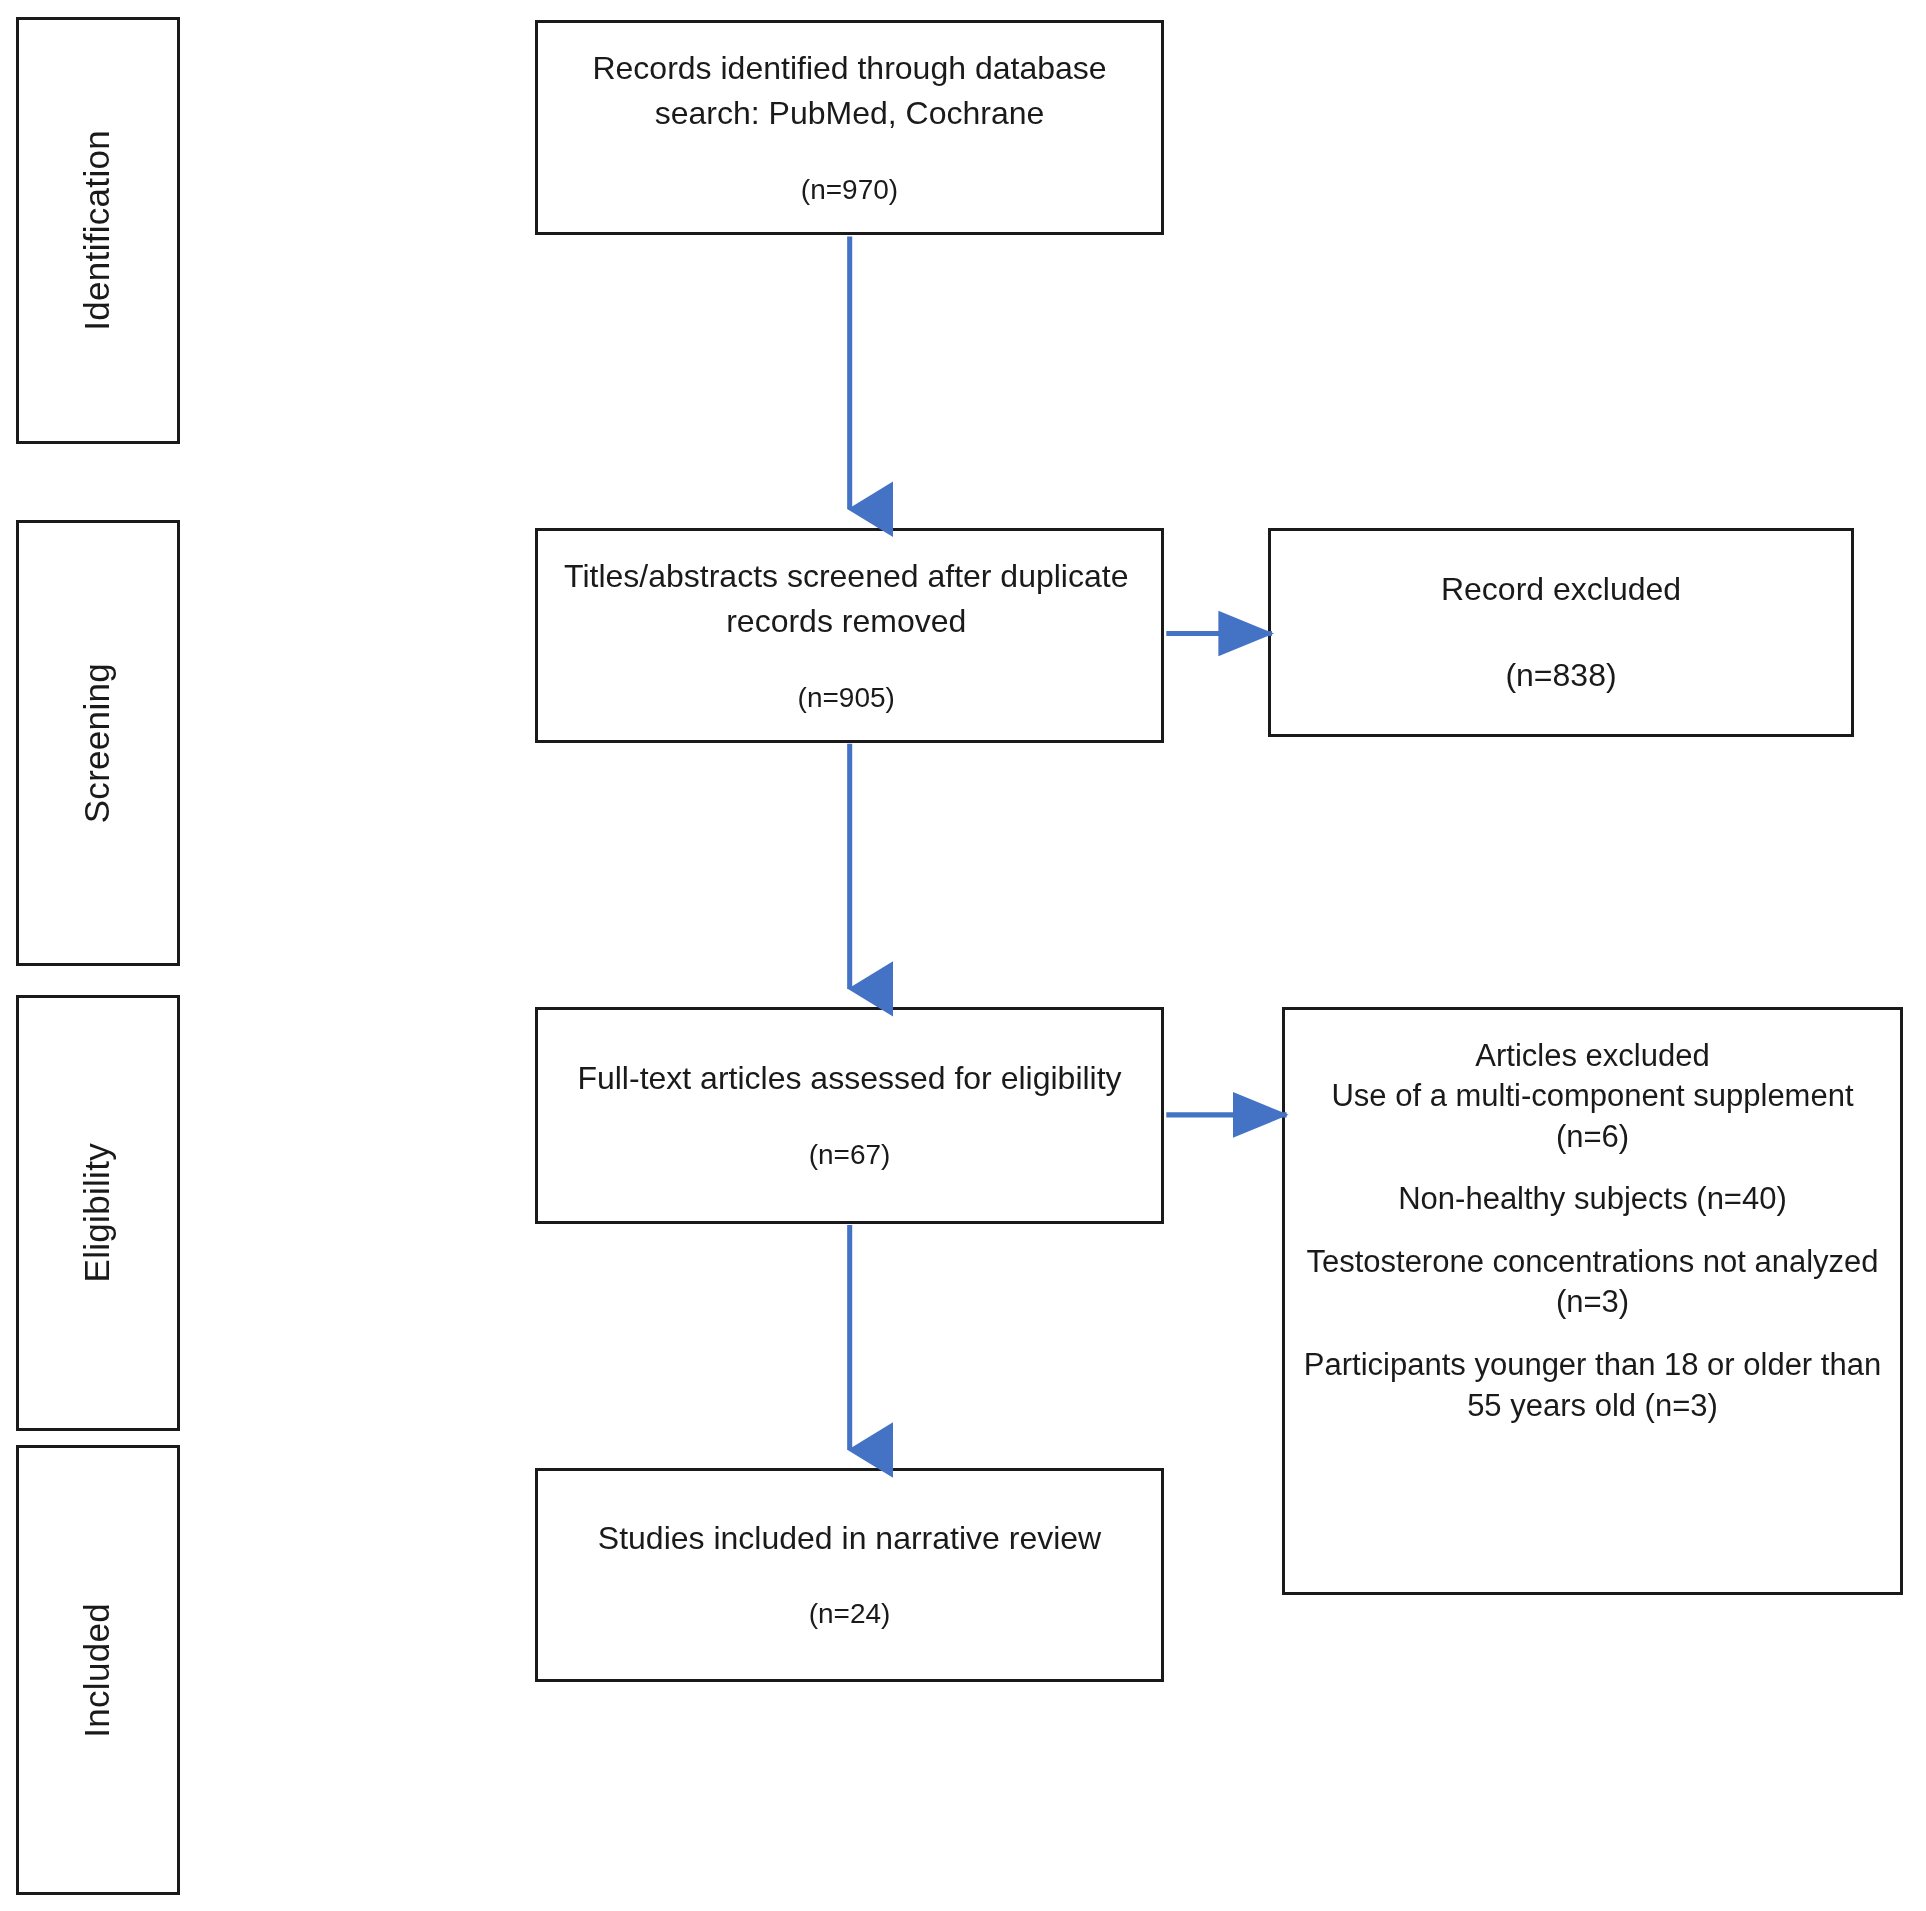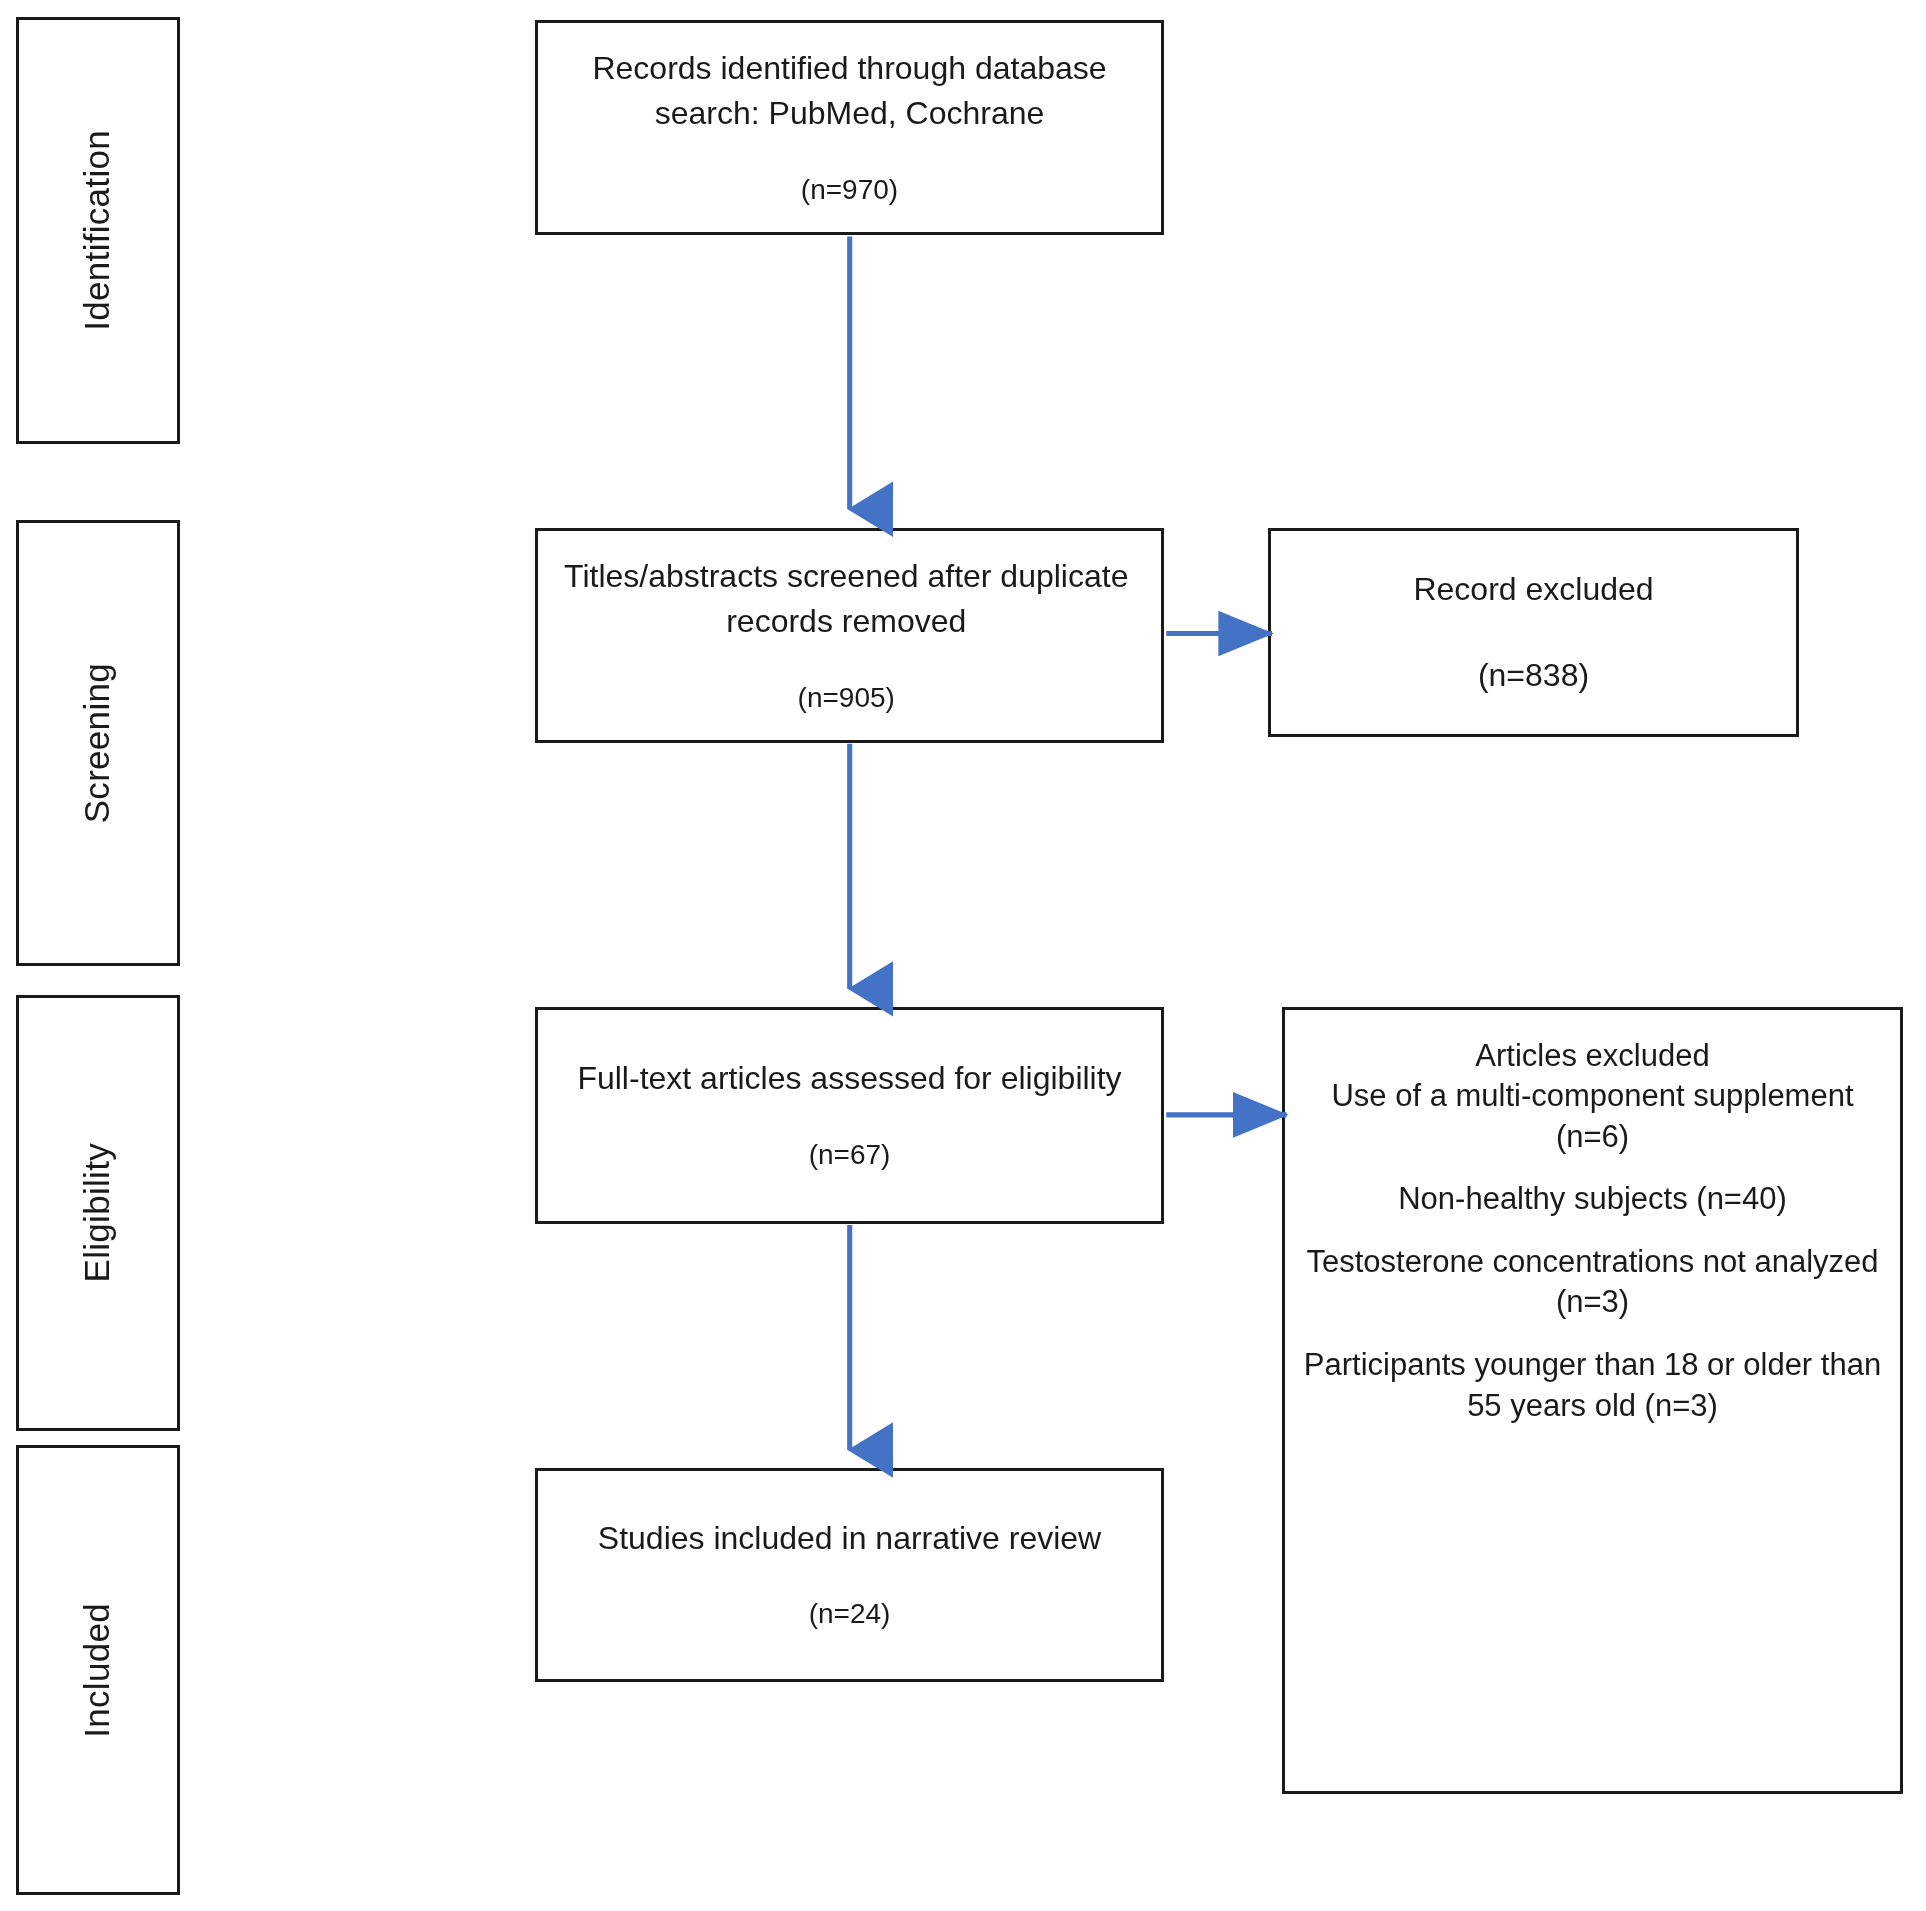--- a/index.html
+++ b/index.html
@@ -72,36 +72,36 @@
   }
 
   #box-records   { top: 20px;   height: 215px; }
   #box-screened  { top: 528px;  height: 215px; padding-left: 16px; }
   #box-fulltext  { top: 1007px; height: 217px; }
   #box-included  { top: 1468px; height: 214px; }
 
   
   #box-record-excluded {
     left: 1268px;
-    width: 531px;
+    width: 586px;
     top: 528px;
     height: 209px;
   }
   #box-record-excluded .line,
   #box-record-excluded .count {
     font-size: 32px;
     line-height: 1.42;
   }
   #box-record-excluded .count { margin-top: 40px; }
 
   #box-articles-excluded {
     left: 1282px;
     width: 621px;
     top: 1007px;
-    height: 787px;
+    height: 588px;
     padding: 0 12.4px;
     justify-content: flex-start;
   }
   #box-articles-excluded .ex-item {
     font-size: 31px;
     line-height: 1.30;
     white-space: pre-line;
     width: 100%;
   }
   #box-articles-excluded .ex-item.first { margin-top: 26px; }

